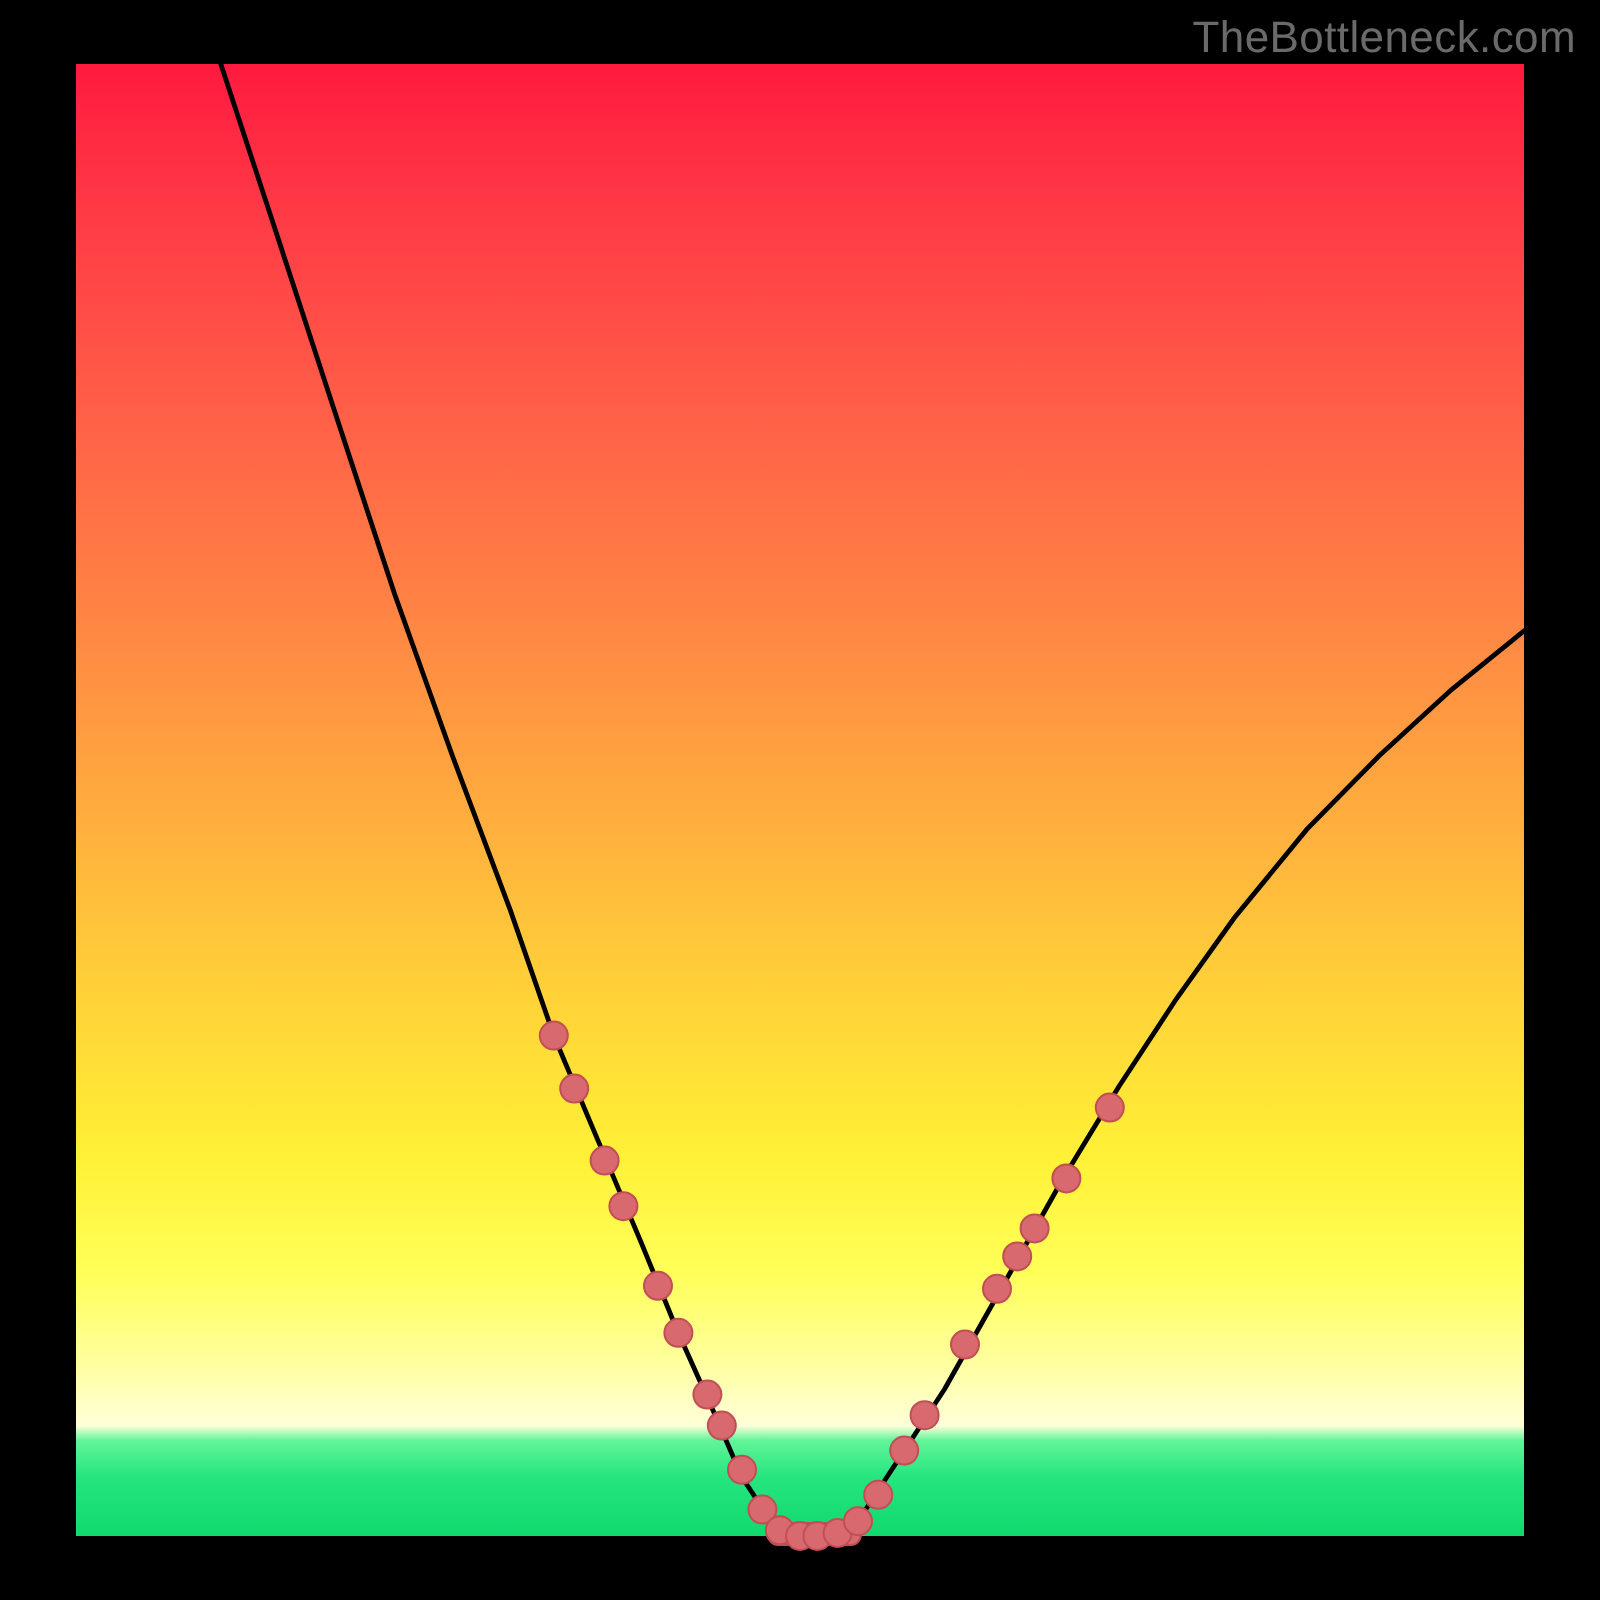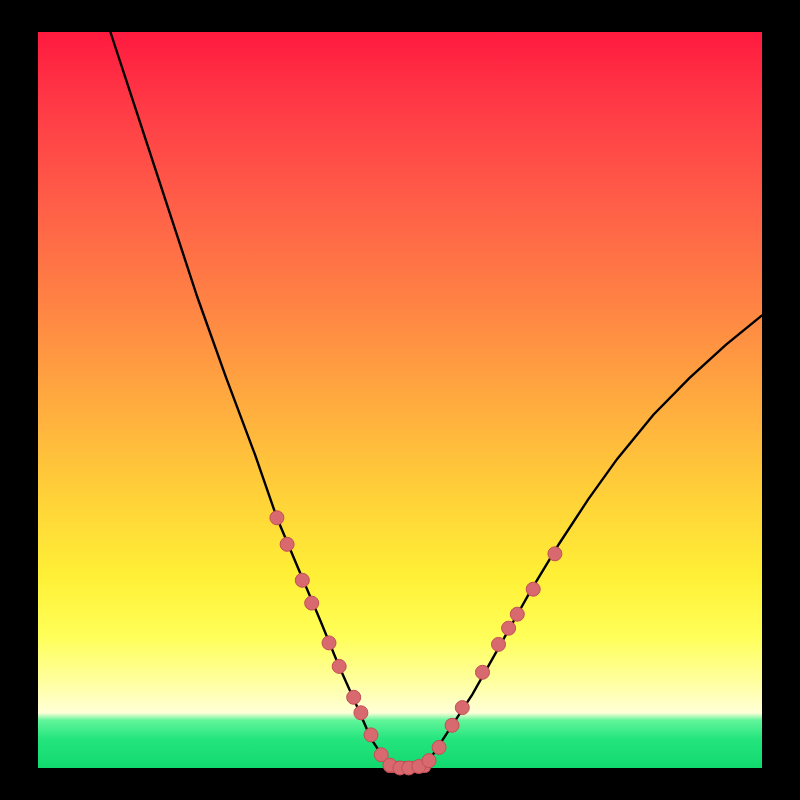--- a/index.html
+++ b/index.html
@@ -90,13 +90,14 @@
           <circle cx="424.3" cy="675.6" r="7" fill="#d86a6f" stroke="#c24e55" stroke-width="1"></circle>
           <circle cx="444.5" cy="640.3" r="7" fill="#d86a6f" stroke="#c24e55" stroke-width="1"></circle>
           <circle cx="460.5" cy="612.4" r="7" fill="#d86a6f" stroke="#c24e55" stroke-width="1"></circle>
           <circle cx="470.6" cy="596.2" r="7" fill="#d86a6f" stroke="#c24e55" stroke-width="1"></circle>
           <circle cx="479.3" cy="582.2" r="7" fill="#d86a6f" stroke="#c24e55" stroke-width="1"></circle>
           <circle cx="495.2" cy="557.2" r="7" fill="#d86a6f" stroke="#c24e55" stroke-width="1"></circle>
           <circle cx="516.9" cy="521.8" r="7" fill="#d86a6f" stroke="#c24e55" stroke-width="1"></circle>
         </g>
     </svg>
   </div>
+  <div class="watermark">TheBottleneck.com</div>
 </div>
 
 </body></html>

